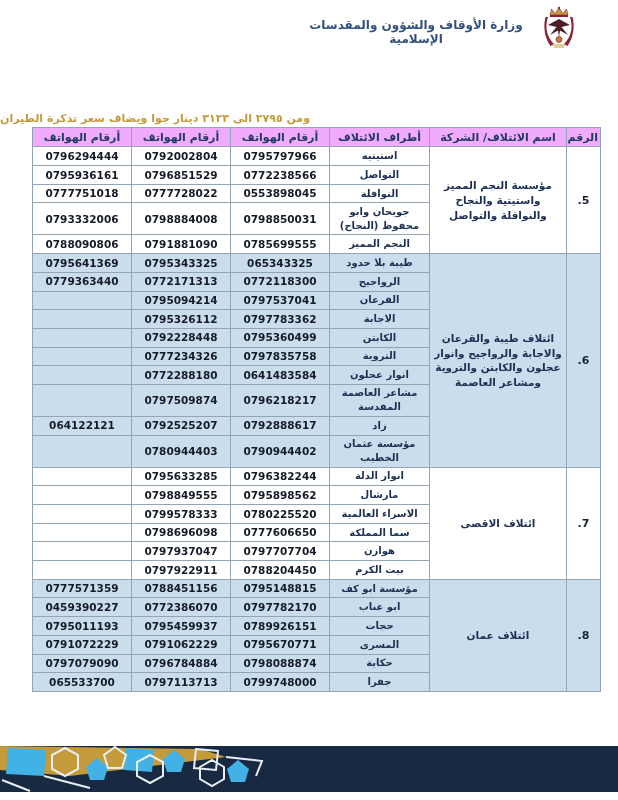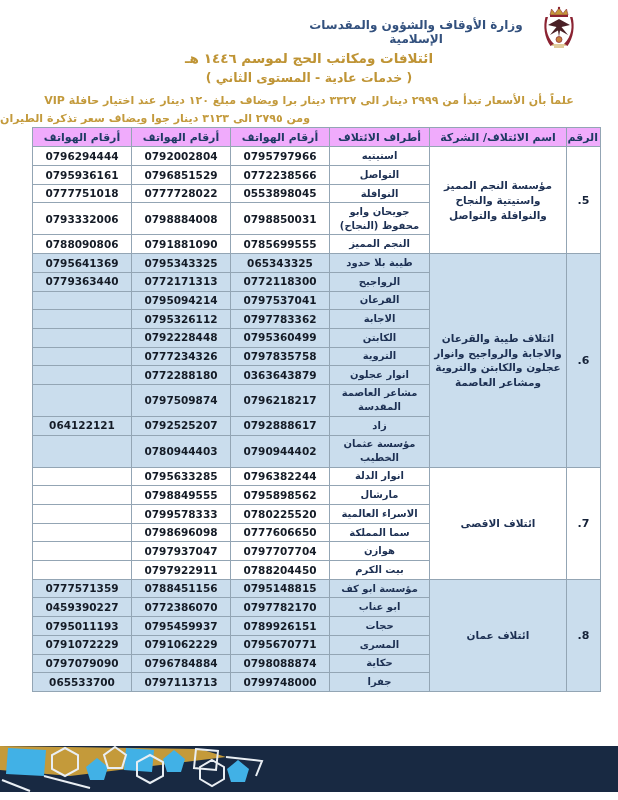--- a/index.html
+++ b/index.html
@@ -48,23 +48,20 @@
     <rect x="8" y="9" width="18" height="2" fill="#8b2332"></rect>
     <path d="M6,11 C3,20 4,30 12,38 L8.5,40 C2.5,32 1,20 3.5,11 Z" fill="#8b2332"></path>
     <path d="M28,11 C31,20 30,30 22,38 L25.5,40 C31.5,32 33,20 30.5,11 Z" fill="#8b2332"></path>
     <path d="M17,13 L6,19 L14.5,21 L8,29 L16,24.5 L17,31 L18,24.5 L26,29 L19.5,21 L28,19 Z" fill="#4a2026"></path>
     <circle cx="17" cy="33.5" r="3" fill="#c4803a" stroke="#8b2332" stroke-width="0.7"></circle>
     <path d="M10,39 L24,39 M12,41 L22,41" stroke="#c49a3a" stroke-width="1.2" fill="none"></path>
   </svg>
 
   <div class="ministry-name">وزارة الأوقاف والشؤون والمقدسات الإسلامية</div>
 
-  <div class="title-1">ائتلافات ومكاتب الحج لموسم ١٤٤٦ هـ</div>
-  <div class="title-2">( خدمات عادية - المستوى الثاني )</div>
-  <div class="note-1">علماً بأن الأسعار تبدأ من ٢٩٩٩ دينار الى ٣٣٢٧ دينار برا ويضاف مبلغ ١٢٠ دينار عند اختيار حافلة VIP</div>
   <div class="note-2">ومن ٢٧٩٥ الى ٣١٢٣ دينار جوا ويضاف سعر تذكرة الطيران</div>
 
   <div class="table-wrap">
     <table class="coalitions">
       <colgroup>
         <col style="width:34px">
           <col style="width:137px">
           <col style="width:100px">
         <col style="width:99px">
           <col style="width:99px">
@@ -146,21 +143,21 @@
             <td class="phone-cell"></td>
           </tr>
           <tr class="shaded">
             <td class="party-cell">التروية</td>
             <td class="phone-cell">0797835758</td>
             <td class="phone-cell">0777234326</td>
             <td class="phone-cell"></td>
           </tr>
           <tr class="shaded">
             <td class="party-cell">انوار عجلون</td>
-            <td class="phone-cell">0363643879</td>
+            <td class="phone-cell">0641483584</td>
             <td class="phone-cell">0772288180</td>
             <td class="phone-cell"></td>
           </tr>
           <tr class="shaded">
             <td class="party-cell">مشاعر العاصمة المقدسة</td>
             <td class="phone-cell">0796218217</td>
             <td class="phone-cell">0797509874</td>
             <td class="phone-cell"></td>
           </tr>
           <tr class="shaded">

